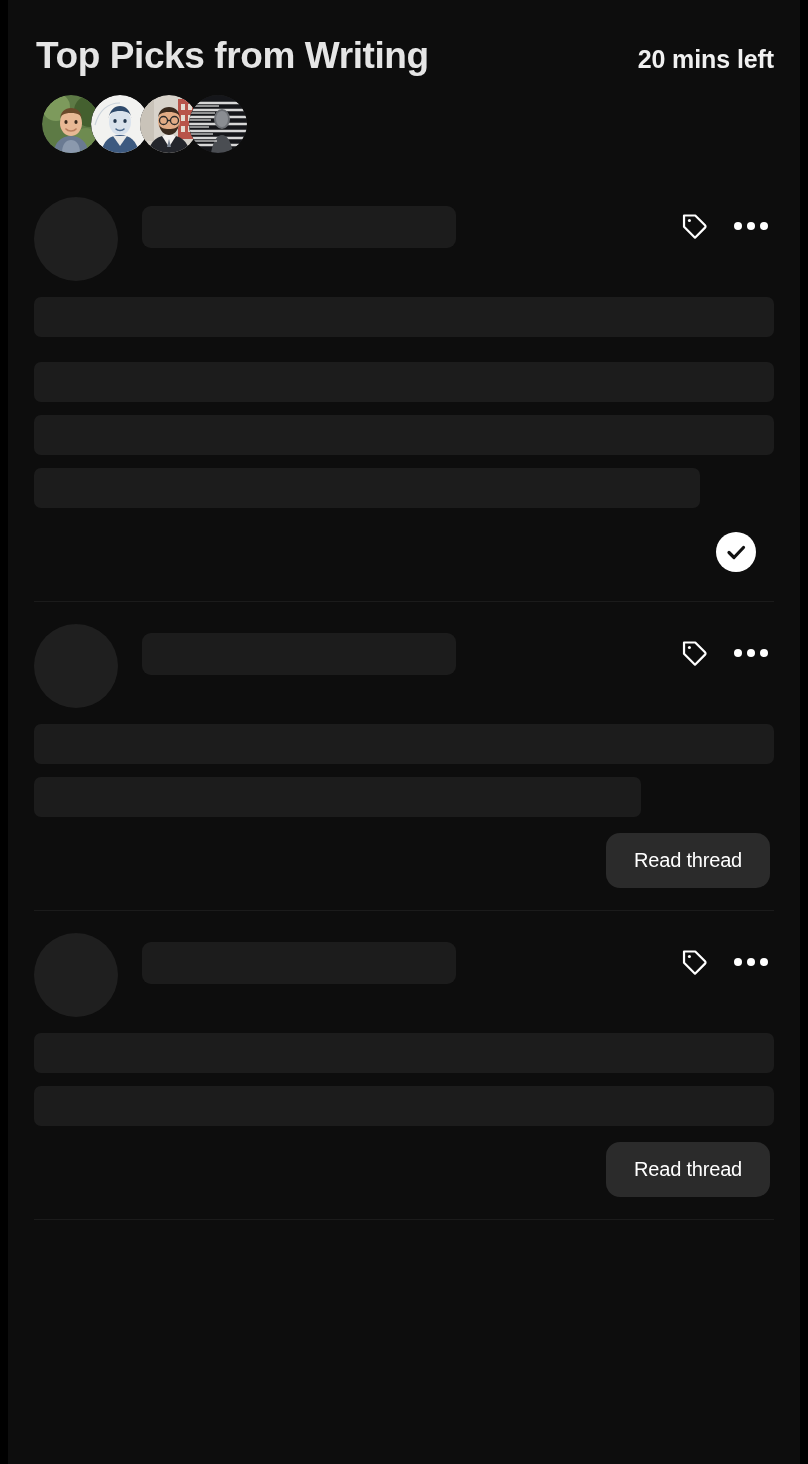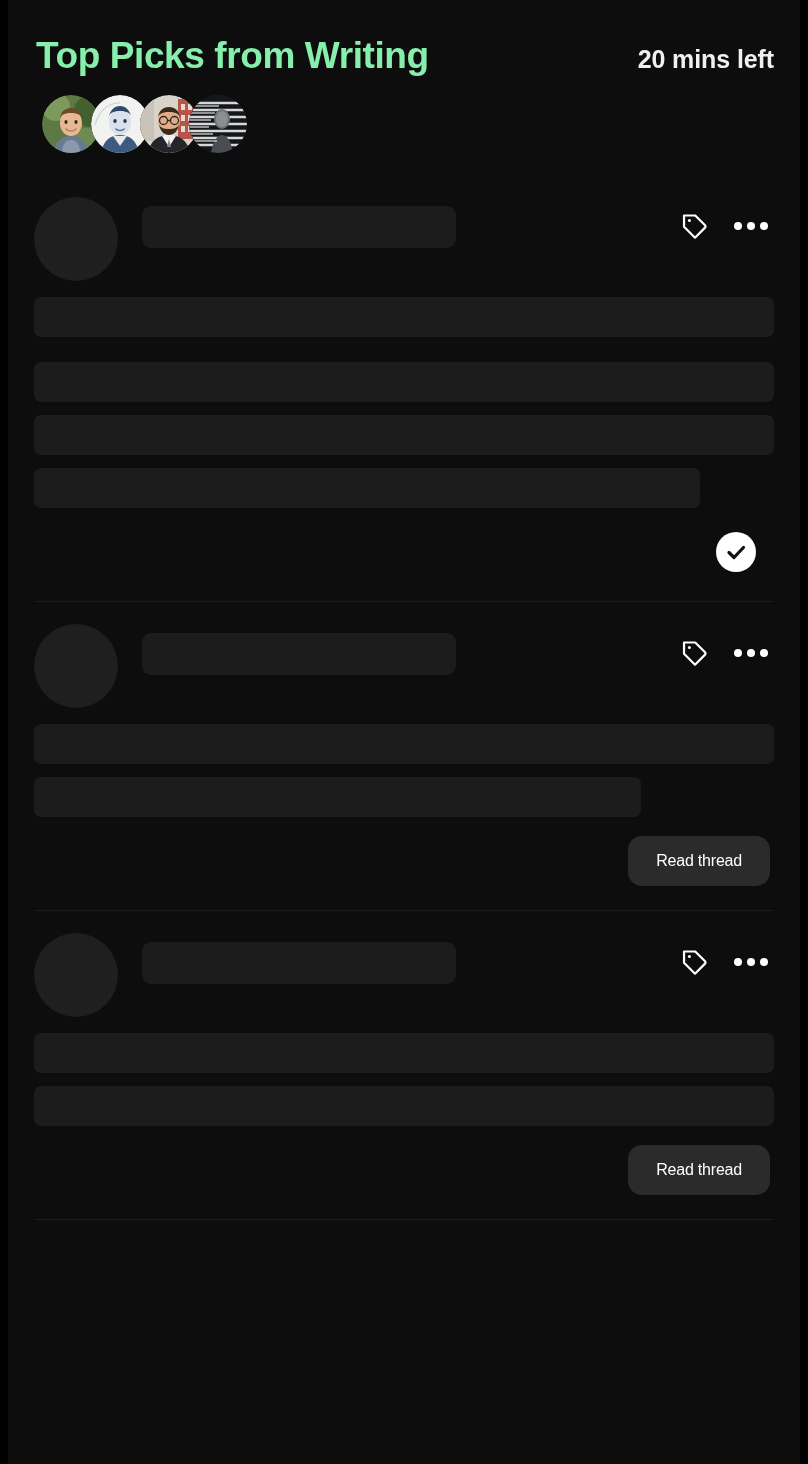--- a/index.html
+++ b/index.html
@@ -31,21 +31,21 @@
     padding: 36px 26px 0 28px;
   }
   .header-row {
     display: flex;
     align-items: baseline;
     justify-content: space-between;
   }
   .page-title {
     font-size: 37px;
     font-weight: bold;
-    color: #86efac;
+    color: #e5e5e5;
     letter-spacing: -0.4px;
     line-height: 1.1;
     margin: 0;
   }
   .time-left {
     font-size: 25px;
     font-weight: bold;
     color: #f0f0f0;
     letter-spacing: -0.1px;
     white-space: nowrap;
@@ -154,21 +154,21 @@
     justify-content: flex-end;
     min-height: 62px;
     padding-right: 4px;
   }
   .read-thread-btn {
     background: #2b2b2b;
     color: #ffffff;
     border: none;
     border-radius: 14px;
     font-family: "Liberation Sans", sans-serif;
-    font-size: 16px;
+    font-size: 20px;
     font-weight: normal;
     letter-spacing: -0.2px;
     padding: 16px 28px;
     cursor: pointer;
   }
   .check-badge {
     width: 40px;
     height: 40px;
     border-radius: 50%;
     background: #ffffff;

